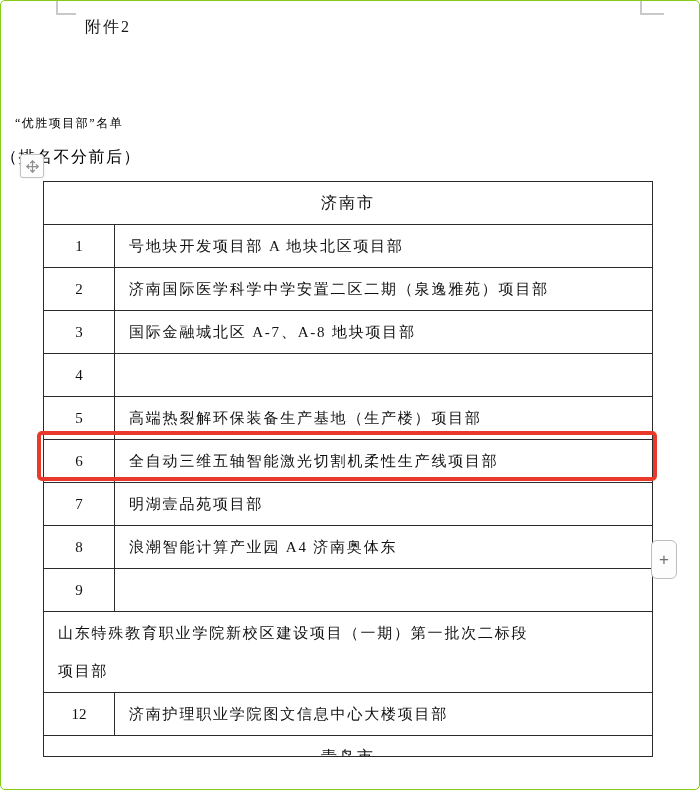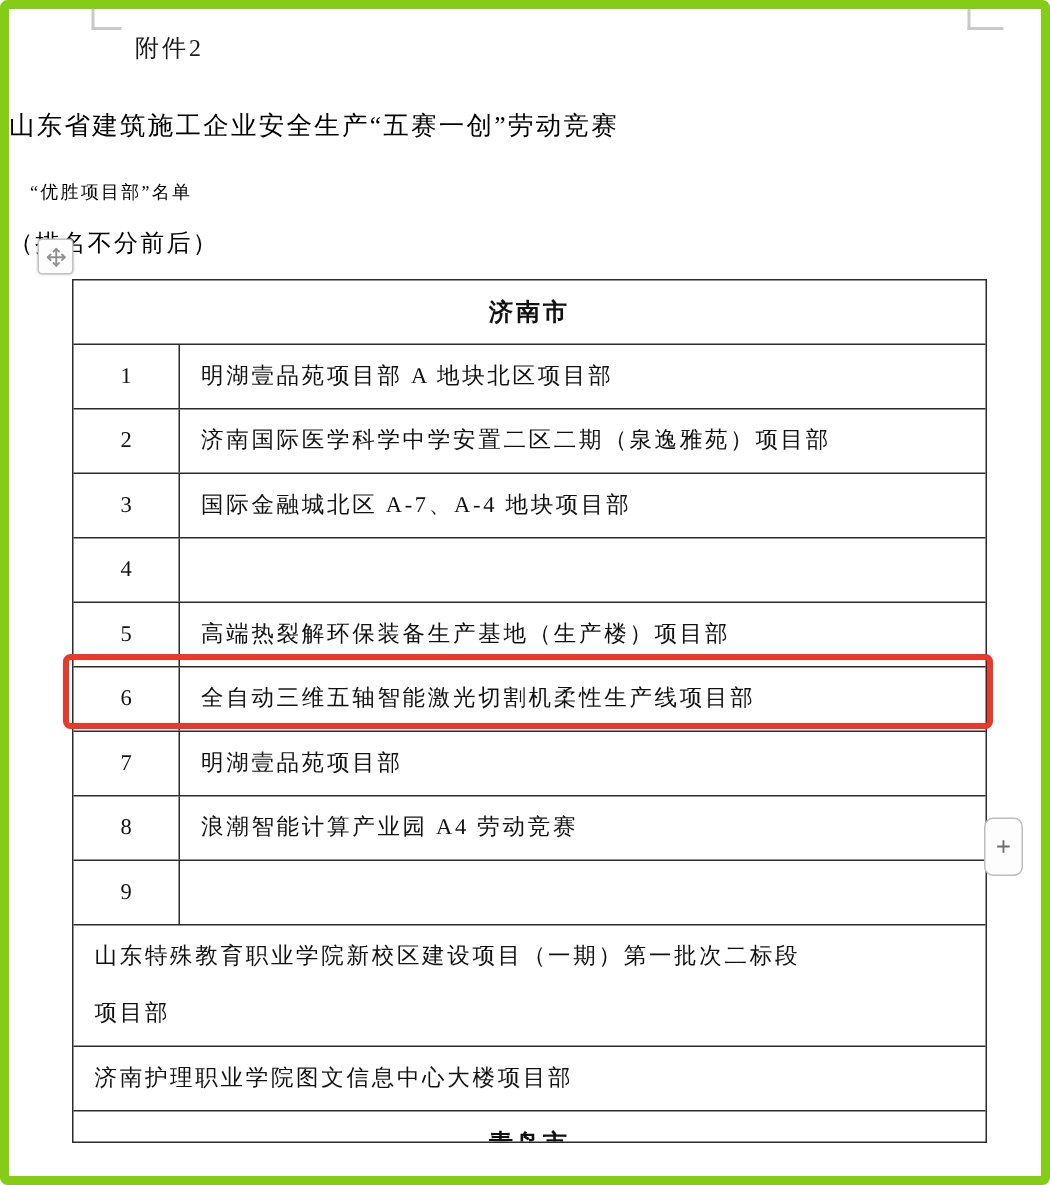--- a/index.html
+++ b/index.html
@@ -5,21 +5,21 @@
   html,body{margin:0;padding:0;}
   body{
     width:700px;height:790px;
     font-family:"Liberation Serif","DejaVu Serif",serif;
     background:#ffffff;
     position:relative;
     overflow:hidden;
   }
   .page{
     position:absolute;inset:0;
-    border:6px solid #84cc16;
+    border:1px solid #84cc16;
     border-radius:5px;
     background:#ffffff;
     overflow:hidden;
   }
   
   .crop{
     position:absolute;top:0;height:12px;
     border-left:2px solid #c9c9c9;
     border-bottom:2px solid #c9c9c9;
   }
@@ -64,21 +64,21 @@
     border-right:1px solid #2b2b2b;
     font-family:"Liberation Serif","DejaVu Serif",serif;
     letter-spacing:0;
   }
   .cell.name{flex:1;padding-left:14px;padding-right:6px;white-space:pre-line;line-height:38px;}
   .h-reg{height:42px;}
   .h-tall{height:80px;}
   .city-row{justify-content:center;}
   .city-cell{
     flex:1;justify-content:center;text-align:right;
-    font-weight:bold;font-size:16px;letter-spacing:2px;
+    font-weight:normal;font-size:16px;letter-spacing:2px;
   }
   .h-head{height:42px;}
   .partial-row{height:20px;overflow:hidden;}
   .partial-row .city-cell{height:42px;align-items:center;}
 
   
   .highlight-box{
     position:absolute;left:36px;top:430px;width:620px;height:50px;
     border:4px solid #e8392b;border-radius:5px;
     box-sizing:border-box;
@@ -99,21 +99,20 @@
 </head>
 <body>
 
 <div class="page">
 
   <div class="crop left"></div>
   <div class="crop right"></div>
 
   <div class="attachment">附件2</div>
 
-  <div class="title1">山东省建筑施工企业安全生产“五赛一创”劳动竞赛</div>
   <div class="title2">“优胜项目部”名单</div>
   <div class="subtitle">（排名不分前后）</div>
 
   <div class="move-handle">
     <span>
       <svg width="15" height="15" viewBox="0 0 24 24" fill="none" stroke="#8f8f8f" stroke-width="2" stroke-linecap="round" stroke-linejoin="round">
         <line x1="12" y1="3" x2="12" y2="21"></line>
         <line x1="3" y1="12" x2="21" y2="12"></line>
         <polyline points="9,6 12,3 15,6"></polyline>
         <polyline points="9,18 12,21 15,18"></polyline>
@@ -123,57 +122,58 @@
     </span>
   </div>
 
   <div class="doc-table">
     <div class="trow h-head city-row">
       <div class="cell city-cell">济南市</div>
     </div>
 
     <div class="trow h-reg">
       <div class="cell num">1</div>
-      <div class="cell name">明湖壹品苑项目部 A 地块北区项目部</div>
+      <div class="cell name">号地块开发项目部 A 地块北区项目部</div>
     </div>
     <div class="trow h-reg">
       <div class="cell num">2</div>
       <div class="cell name">济南国际医学科学中学安置二区二期（泉逸雅苑）项目部</div>
     </div>
     <div class="trow h-reg">
       <div class="cell num">3</div>
-      <div class="cell name">国际金融城北区 A-7、A-4 地块项目部</div>
+      <div class="cell name">国际金融城北区 A-7、A-8 地块项目部</div>
     </div>
     <div class="trow h-reg">
       <div class="cell num">4</div>
     </div>
     <div class="trow h-reg">
       <div class="cell num">5</div>
       <div class="cell name">高端热裂解环保装备生产基地（生产楼）项目部</div>
     </div>
     <div class="trow h-reg">
       <div class="cell num">6</div>
       <div class="cell name">全自动三维五轴智能激光切割机柔性生产线项目部</div>
     </div>
     <div class="trow h-reg">
       <div class="cell num">7</div>
       <div class="cell name">明湖壹品苑项目部</div>
     </div>
     <div class="trow h-reg">
       <div class="cell num">8</div>
-      <div class="cell name">浪潮智能计算产业园 A4 劳动竞赛</div>
+      <div class="cell name">浪潮智能计算产业园 A4 济南奥体东</div>
     </div>
     <div class="trow h-reg">
       <div class="cell num">9</div>
     </div>
     <div class="trow h-tall">
       <div class="cell name">山东特殊教育职业学院新校区建设项目（一期）第一批次二标段
 项目部</div>
     </div>
     <div class="trow h-reg">
+      <div class="cell num">12</div>
       <div class="cell name">济南护理职业学院图文信息中心大楼项目部</div>
     </div>
 
     <div class="trow partial-row city-row">
       <div class="cell city-cell">青岛市</div>
     </div>
   </div>
 
   <div class="highlight-box"></div>
 

